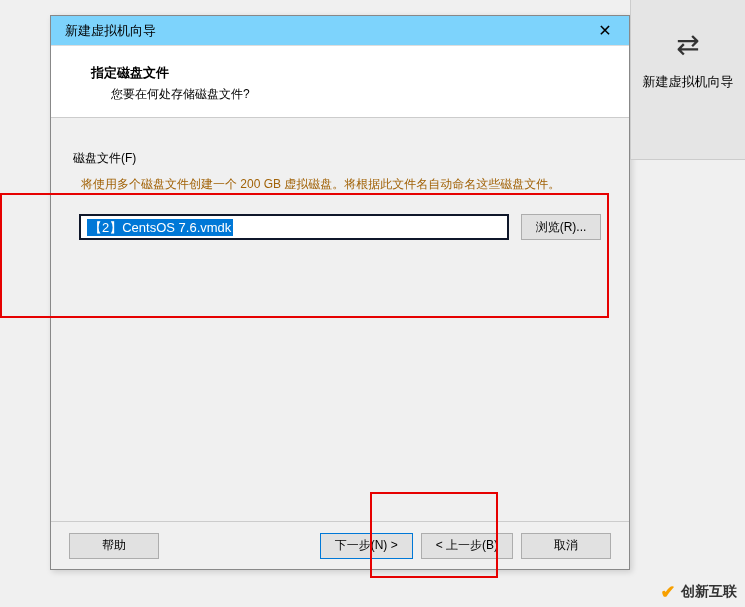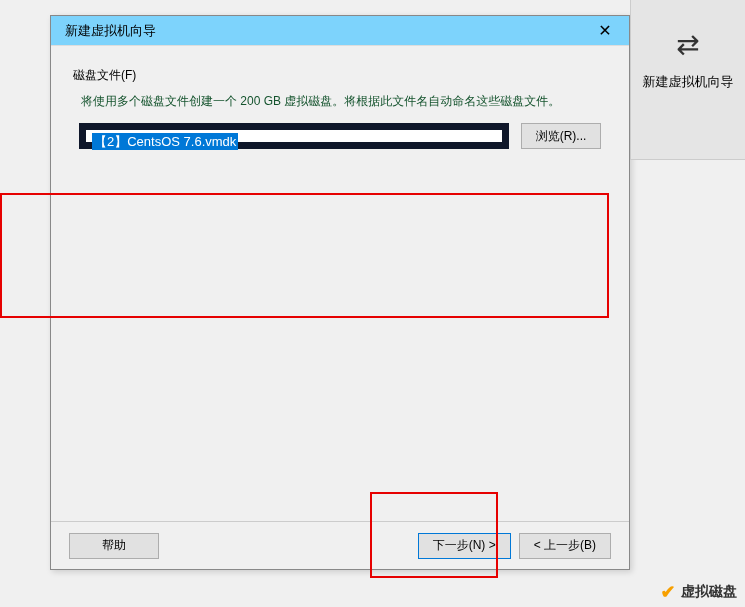--- a/index.html
+++ b/index.html
@@ -53,44 +53,44 @@
       color: #000;
       padding-left: 18px;
     }
     .header-subtitle {
       font-size: 12px;
       color: #000;
       padding-left: 38px;
       margin-top: 4px;
     }
     .body {
-      padding: 21px 22px 10px 22px;
+      padding: 32px 22px 10px 22px;
       background: #f0f0f0;
     }
     .section-label {
       font-size: 12px;
       color: #000;
       margin-bottom: 8px;
     }
     .section-desc {
       font-size: 12px;
-      color: #14532d;
+      color: #a16207;
       line-height: 1.6;
-      margin-bottom: 8px;
+      margin-bottom: 16px;
       padding-left: 8px;
     }
     .file-row {
       display: flex;
       gap: 12px;
       padding: 4px 6px 30px 6px;
     }
     .file-input {
       flex: 1;
       height: 26px;
-      border: 7px solid #0f172a;
+      border: 2px solid #0f172a;
       background: #fff;
       padding: 3px 6px;
       font-size: 13px;
       font-family: inherit;
     }
     .file-input-selected {
       background: #0078d7;
       color: #fff;
       padding: 1px 2px;
       display: inline;
@@ -172,47 +172,52 @@
   </style>
 </head>
 <body>
 
 <div class="dialog">
   <div class="titlebar">
     <span class="titlebar-title">新建虚拟机向导</span>
     <div class="close-btn">✕</div>
   </div>
 
+  <div class="header">
+    <div class="header-title">指定磁盘文件</div>
+    <div class="header-subtitle">您要在何处存储磁盘文件?</div>
+  </div>
 
   <div class="body">
     <div class="section-label">磁盘文件(F)</div>
     <div class="section-desc">将使用多个磁盘文件创建一个 200 GB 虚拟磁盘。将根据此文件名自动命名这些磁盘文件。</div>
     <div class="file-row">
       <div class="file-input">
         <span class="file-input-selected">【2】CentsOS 7.6.vmdk</span>
       </div>
       <button class="browse-btn">浏览(R)...</button>
     </div>
   </div>
 
   <div class="footer">
     <div class="footer-left">
       <button class="btn">帮助</button>
     </div>
     <div class="footer-right">
       <button class="btn primary">下一步(N) &gt;</button>
       <button class="btn">&lt; 上一步(B)</button>
+      <button class="btn">取消</button>
     </div>
   </div>
 </div>
 
 <div class="side-panel">
   <div class="side-icon">⇄</div>
   <div class="side-label">新建虚拟机向导</div>
 </div>
 
 <div class="red-box red-box-1"></div>
 <div class="red-box red-box-2"></div>
 
 <div class="watermark">
   <span class="wm-icon">✔</span>
-  <span>虚拟磁盘</span>
+  <span>创新互联</span>
 </div>
 
 </body></html>

